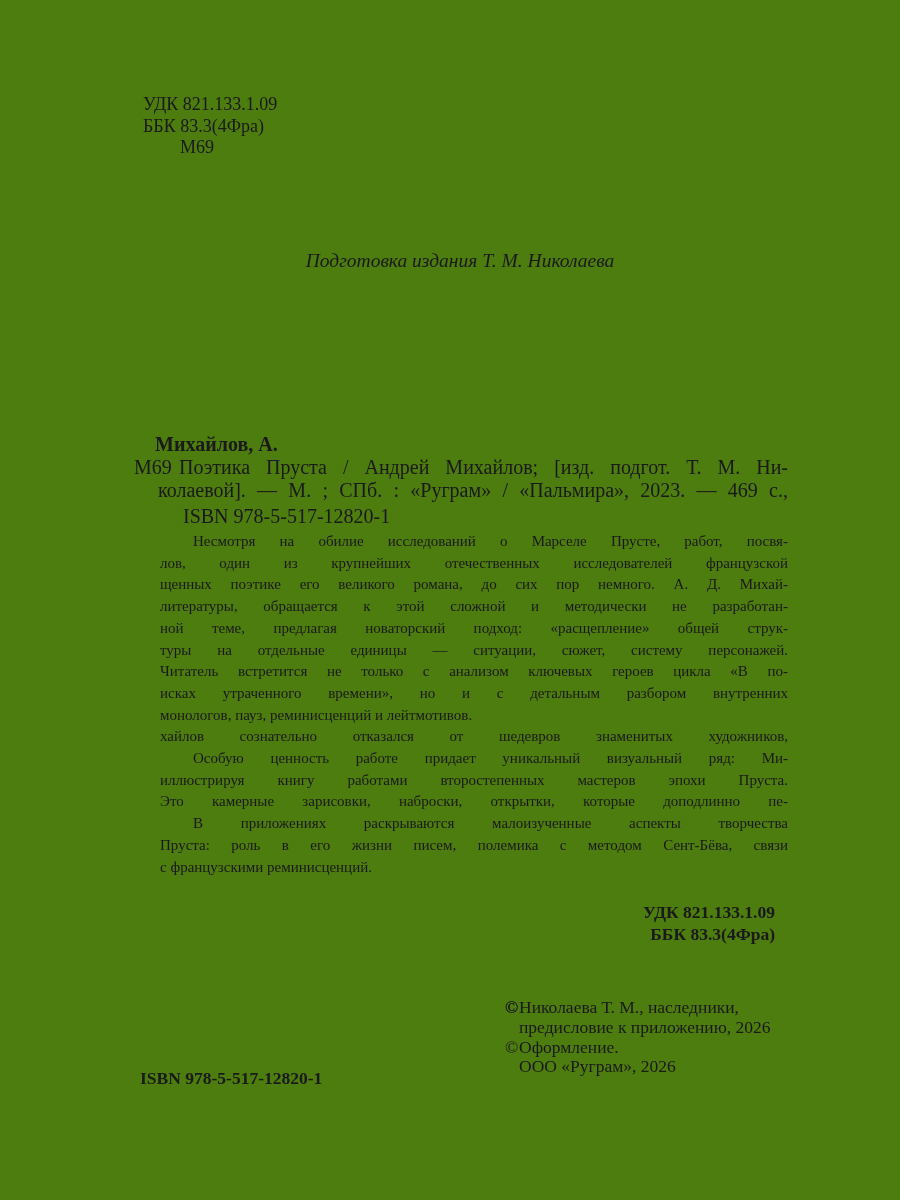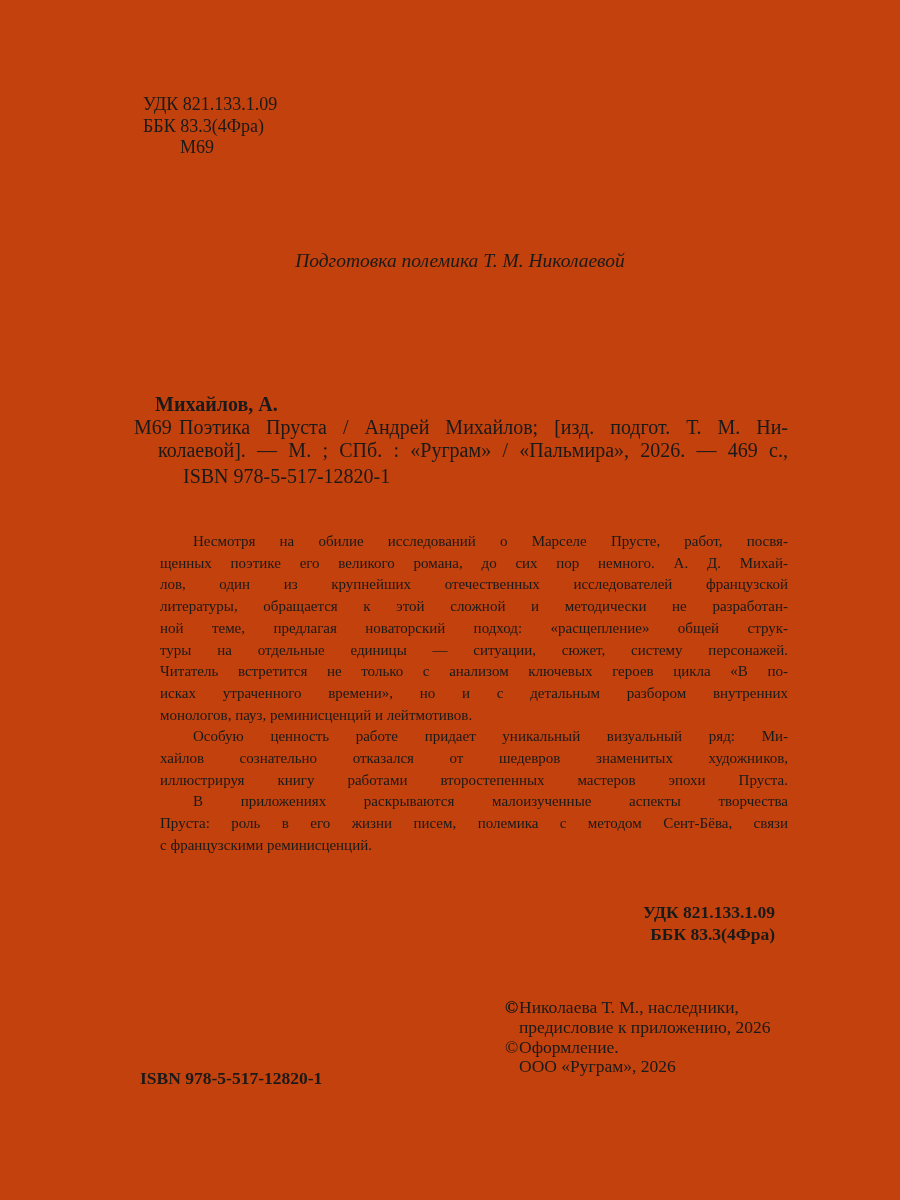--- a/index.html
+++ b/index.html
@@ -4,42 +4,42 @@
 <style>
   html, body { margin: 0; padding: 0; }
   body {
     width: 900px; height: 1200px;
     background: #ffffff;
     font-family: "Liberation Serif", "DejaVu Serif", serif;
     color: #1a1a1a;
     position: relative;
     overflow: hidden;
   }
-  .page { position: absolute; inset: 0; background: #c2410c; }
+  .page { position: absolute; inset: 0; background: #4d7c0f; }
 
   
   .top-codes {
     position: absolute; left: 143px; top: 94px;
     font-size: 18px; line-height: 21.5px; white-space: nowrap;
   }
   .top-codes .m69 { padding-left: 37px; }
 
   
   .prep-line {
     position: absolute; left: 0; top: 248px; width: 900px;
     padding-left: 20px; box-sizing: border-box;
     text-align: center; font-style: italic; font-size: 19.5px; line-height: 26px;
   }
 
   
   .catalog {
     position: absolute; left: 134px; top: 393px; width: 654px;
     font-size: 20px; line-height: 23.2px;
   }
-  .cat-author { font-weight: bold; padding-left: 21px; }
+  .cat-author { font-weight: bold; padding-left: 21px; margin-top: 40px; }
   .cat-body { position: relative; }
   .cat-code { position: absolute; left: 0; top: 0; }
   .jl { text-align: justify; text-align-last: justify; }
   .cat-l1 { padding-left: 45px; }
   .cat-l2, .cat-l3 { padding-left: 24px; }
   .cat-isbn { padding-left: 49px; margin-top: 2px; }
 
   
   .annotation {
     position: absolute; left: 160px; top: 531px; width: 628px;
@@ -73,48 +73,49 @@
 <body>
 
 <div class="page">
 
   <div class="top-codes">
     <div>УДК 821.133.1.09</div>
     <div>ББК 83.3(4Фра)</div>
     <div class="m69">М69</div>
   </div>
 
-  <div class="prep-line">Подготовка полемика Т. М. Николаевой</div>
+  <div class="prep-line">Подготовка издания Т. М. Николаева</div>
 
   <div class="catalog">
     <div class="cat-author">Михайлов, А.</div>
     <div class="cat-body">
       <span class="cat-code">М69</span>
       <div class="cat-l1 jl">Поэтика Пруста / Андрей Михайлов; [изд. подгот. Т. М. Ни-</div>
-      <div class="cat-l2 jl">колаевой]. — М. ; СПб. : «Руграм» / «Пальмира», 2026. — 469 с.,</div>
+      <div class="cat-l2 jl">колаевой]. — М. ; СПб. : «Руграм» / «Пальмира», 2023. — 469 с.,</div>
       <div class="cat-isbn">ISBN 978-5-517-12820-1</div>
     </div>
   </div>
 
   <div class="annotation">
     <div class="par">
       <div class="jl ind">Несмотря на обилие исследований о Марселе Прусте, работ, посвя-</div>
+      <div class="jl">лов, один из крупнейших отечественных исследователей французской</div>
       <div class="jl">щенных поэтике его великого романа, до сих пор немного. А. Д. Михай-</div>
-      <div class="jl">лов, один из крупнейших отечественных исследователей французской</div>
       <div class="jl">литературы, обращается к этой сложной и методически не разработан-</div>
       <div class="jl">ной теме, предлагая новаторский подход: «расщепление» общей струк-</div>
       <div class="jl">туры на отдельные единицы — ситуации, сюжет, систему персонажей.</div>
       <div class="jl">Читатель встретится не только с анализом ключевых героев цикла «В по-</div>
       <div class="jl">исках утраченного времени», но и с детальным разбором внутренних</div>
       <div class="last">монологов, пауз, реминисценций и лейтмотивов.</div>
     </div>
     <div class="par">
+      <div class="jl">хайлов сознательно отказался от шедевров знаменитых художников,</div>
       <div class="jl ind">Особую ценность работе придает уникальный визуальный ряд: Ми-</div>
-      <div class="jl">хайлов сознательно отказался от шедевров знаменитых художников,</div>
       <div class="jl">иллюстрируя книгу работами второстепенных мастеров эпохи Пруста.</div>
+      <div class="jl">Это камерные зарисовки, наброски, открытки, которые доподлинно пе-</div>
     </div>
     <div class="par">
       <div class="jl ind">В приложениях раскрываются малоизученные аспекты творчества</div>
       <div class="jl">Пруста: роль в его жизни писем, полемика с методом Сент-Бёва, связи</div>
       <div class="last">с французскими реминисценций.</div>
     </div>
   </div>
 
   <div class="bottom-codes">
     <div>УДК 821.133.1.09</div>

